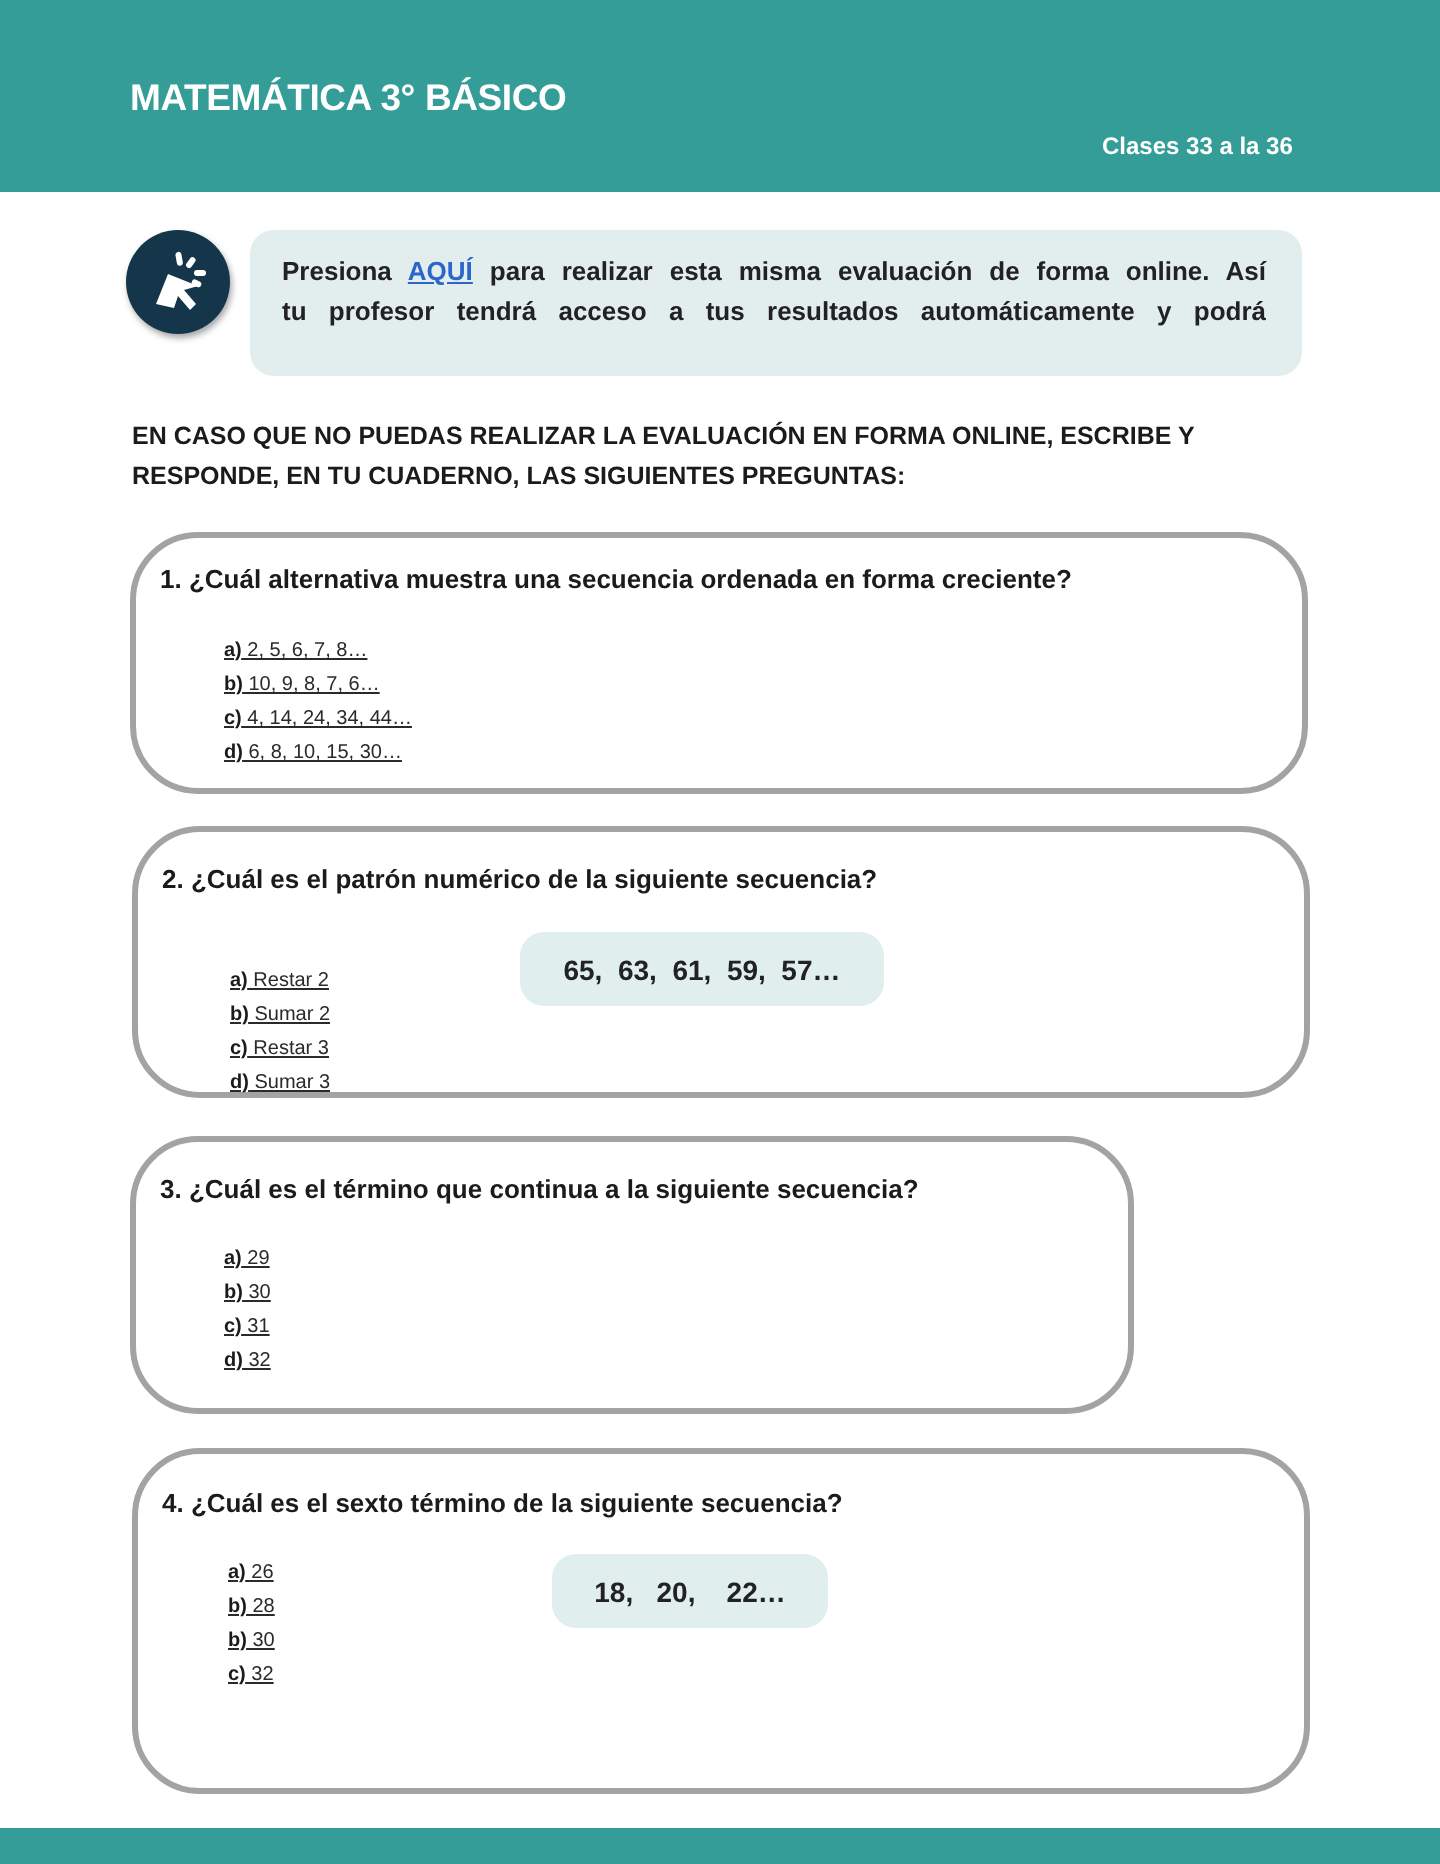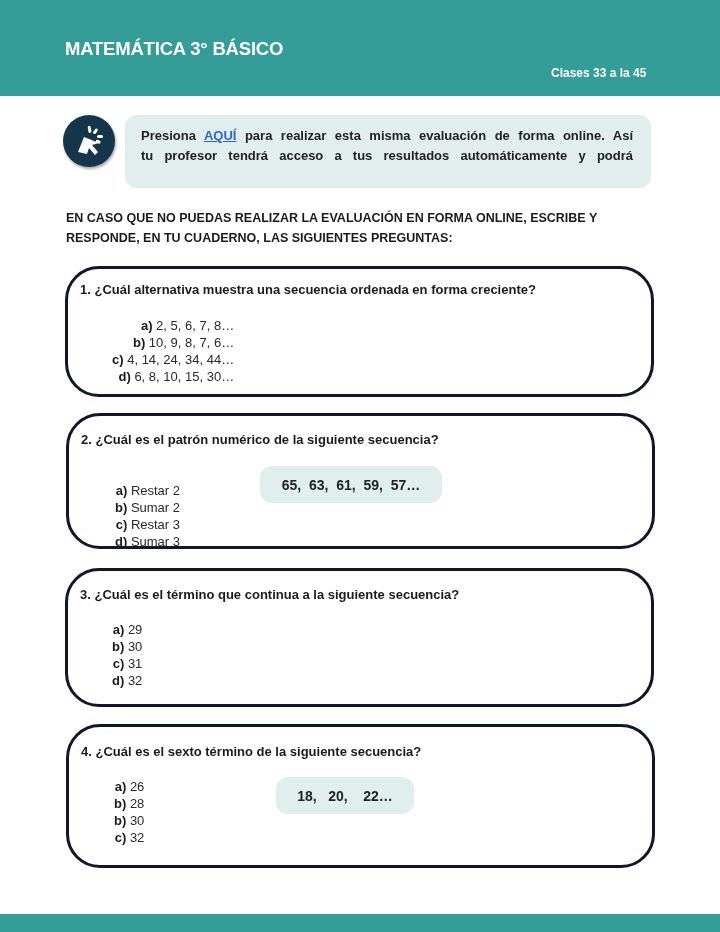--- a/index.html
+++ b/index.html
@@ -37,49 +37,48 @@
     .notice .line { display: block; text-align: justify; text-align-last: justify; white-space: nowrap; }
     .notice .line.last { text-align-last: left; }
     .notice a { color: #2d66c9; text-decoration: underline; }
 
     .instructions {
       position: absolute; left: 66px; top: 208px; width: 590px;
       font-size: 12.5px; line-height: 20px; font-weight: bold; color: #1b1b1b;
     }
 
     .qbox {
-      position: absolute; border: 3px solid #0f172a; border-radius: 34px;
+      position: absolute; border: 3px solid #a3a3a3; border-radius: 34px;
       background: #ffffff;
-      text-align: right;
     }
     .q-title {
       position: absolute; left: 12px; font-size: 13px; font-weight: bold; white-space: nowrap; color: #1b1b1b;
     }
-    .options { position: absolute; left: 44px; font-size: 13px; line-height: 17px; color: #2a2a2a; }
+    .options { position: absolute; left: 44px; font-size: 10px; line-height: 17px; color: #2a2a2a; text-decoration: underline; }
     .options .opt { white-space: nowrap; }
     .options .letter { font-weight: bold; color: #1b1b1b; }
 
     .seq {
       position: absolute; background: #e1eeee; border-radius: 12px;
       font-size: 14px; font-weight: bold; color: #222;
       display: flex; align-items: center; justify-content: center; white-space: pre;
     }
 
     .footer {
       position: absolute; left: 0; top: 914px; width: 720px; height: 18px; background: #349d97;
     }
   </style>
 </head>
 <body>
 
 <div class="header">
   <div class="header-title">
     <div>MATEMÁTICA 3° BÁSICO</div>
   </div>
-  <div class="header-classes">Clases 33 a la 45</div>
+  <div class="header-classes">Clases 33 a la 36</div>
 </div>
 
 <div class="cursor-badge">
   <svg width="52" height="52" viewBox="0 0 52 52">
     <path d="M15 37 L21 22 L36 28 L29 30 L35 37 L32 40 L26 33 L24 39 Z" fill="#ffffff"></path>
     <rect x="25" y="11" width="3" height="7" rx="1.5" fill="#ffffff" transform="rotate(-10 26 14)"></rect>
     <rect x="31" y="13" width="3" height="6" rx="1.5" fill="#ffffff" transform="rotate(35 32 16)"></rect>
     <rect x="34" y="20" width="6" height="3" rx="1.5" fill="#ffffff"></rect>
     <rect x="33" y="25" width="5" height="3" rx="1.5" fill="#ffffff" transform="rotate(25 35 26)"></rect>
   </svg>
@@ -106,31 +105,31 @@
   <div class="q-title" style="top:16px;">2. ¿Cuál es el patrón numérico de la siguiente secuencia?</div>
   <div class="options" style="top:50px; left:46px;margin-top:16px;">
     <div class="opt"><span class="letter">a)</span><span> Restar 2</span></div>
     <div class="opt"><span class="letter">b)</span><span> Sumar 2</span></div>
     <div class="opt"><span class="letter">c)</span><span> Restar 3</span></div>
     <div class="opt"><span class="letter">d)</span><span> Sumar 3</span></div>
   </div>
   <div class="seq" style="left:191px; top:50px; width:182px; height:37px;">65,  63,  61,  59,  57…</div>
 </div>
 
-<div class="qbox" style="left:65px; top:568px; width:589px; height:139px;">
+<div class="qbox" style="left:65px; top:568px; width:502px; height:139px;">
   <div class="q-title" style="top:16px;">3. ¿Cuál es el término que continua a la siguiente secuencia?</div>
   <div class="options" style="top:50px; left:44px;">
     <div class="opt"><span class="letter">a)</span><span> 29</span></div>
     <div class="opt"><span class="letter">b)</span><span> 30</span></div>
     <div class="opt"><span class="letter">c)</span><span> 31</span></div>
     <div class="opt"><span class="letter">d)</span><span> 32</span></div>
   </div>
 </div>
 
-<div class="qbox" style="left:66px; top:724px; width:589px; height:144px;">
+<div class="qbox" style="left:66px; top:724px; width:589px; height:173px;">
   <div class="q-title" style="top:17px;">4. ¿Cuál es el sexto término de la siguiente secuencia?</div>
   <div class="options" style="top:51px; left:45px;">
     <div class="opt"><span class="letter">a)</span><span> 26</span></div>
     <div class="opt"><span class="letter">b)</span><span> 28</span></div>
     <div class="opt"><span class="letter">b)</span><span> 30</span></div>
     <div class="opt"><span class="letter">c)</span><span> 32</span></div>
   </div>
   <div class="seq" style="left:207px; top:50px; width:138px; height:37px;">18,   20,    22…</div>
 </div>
 

